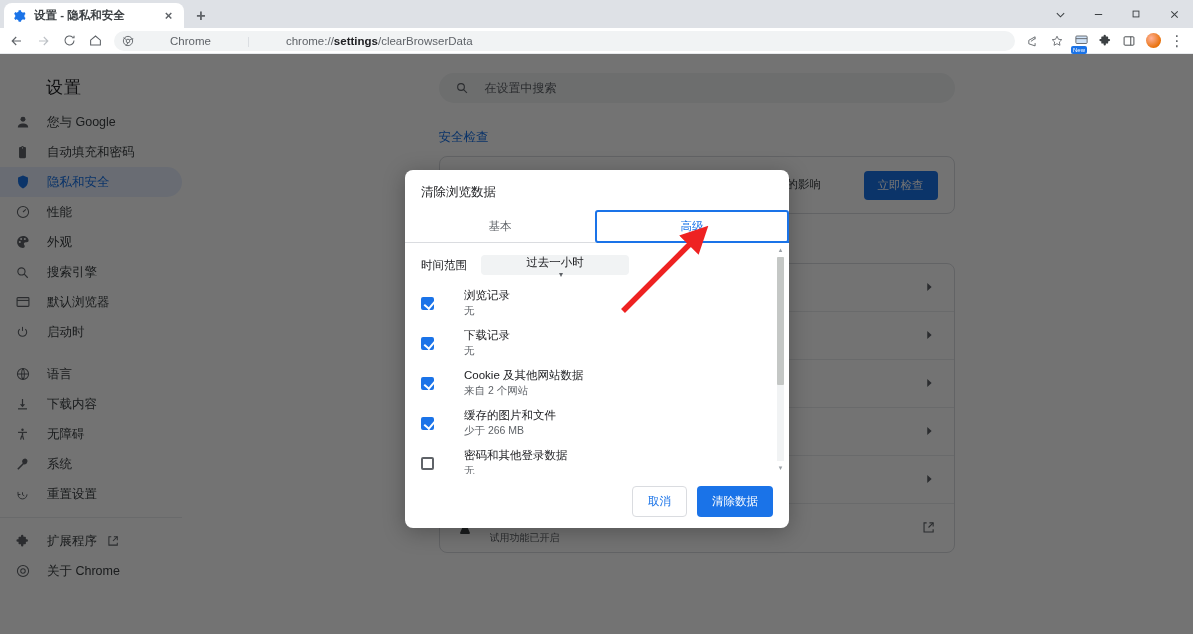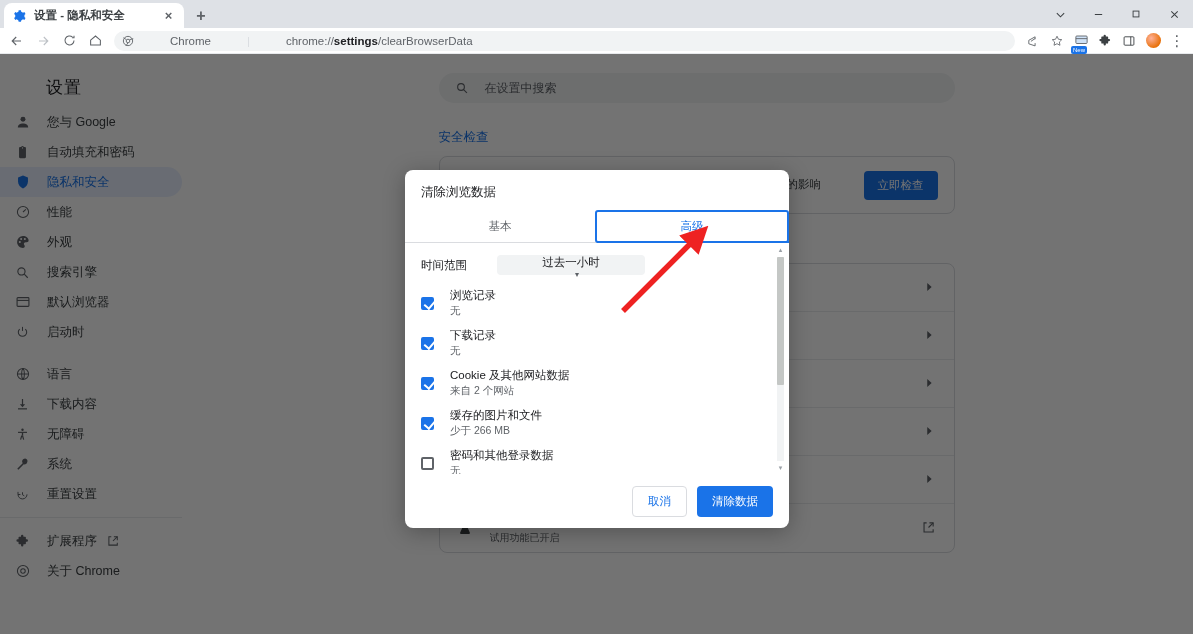--- a/index.html
+++ b/index.html
@@ -134,31 +134,31 @@
   .dlg-tabs { display:flex; height:32px; border-bottom:1px solid #dadce0; position:relative; }
   .dlg-tab {
     flex:1; display:flex; align-items:center; justify-content:center;
     font-size:11.5px; color:#5f6368;
   }
   .dlg-tab.sel { color:#1a73e8; font-weight:500; }
   .dlg-tab.focus { border:2px solid #1a73e8; border-radius:3px; margin:-1px 0; }
   .dlg-underline { position:absolute; left:192px; bottom:-1px; width:192px; height:2px; background:#1a73e8; }
 
   .dlg-body { flex:1; position:relative; overflow:hidden; }
-  .tr-row { display:flex; align-items:center; padding:12px 16px 6px;gap:16px; }
+  .tr-row { display:flex; align-items:center; padding:12px 16px 6px; }
   .tr-label { font-size:11.5px; color:#202124; }
   .tr-select {
     margin-left:14px; background:#f1f3f4; border-radius:4px; height:20px;
     min-width:148px; display:flex; align-items:center; padding:0 8px;
     font-size:11.5px; color:#202124; justify-content:space-between;flex-direction:column;
   }
   .tr-select .cav { font-size:8px; color:#5f6368; margin-left:12px; }
 
   .checklist { padding:2px 16px 0 16px; height:206px; overflow:hidden; position:relative; }
-  .cl-item { display:flex; align-items:flex-start; padding:4px 0 5px; }
+  .cl-item { display:flex; align-items:flex-start; padding:4px 0 5px;gap:14px; }
   .cbox {
     width:13px; height:13px; flex:0 0 13px; border-radius:2px; margin-top:10px;
     border:2px solid #5f6368; background:#fff; position:relative;
   }
   .cbox.on { background:#1a73e8; border-color:#1a73e8; }
   .cbox.on:after {
     content:""; position:absolute; left:3px; top:0px; width:5px; height:8px;
     border:solid #fff; border-width:0 2px 2px 0; transform:rotate(40deg);
   }
   .cl-text { margin-left:16px; }

